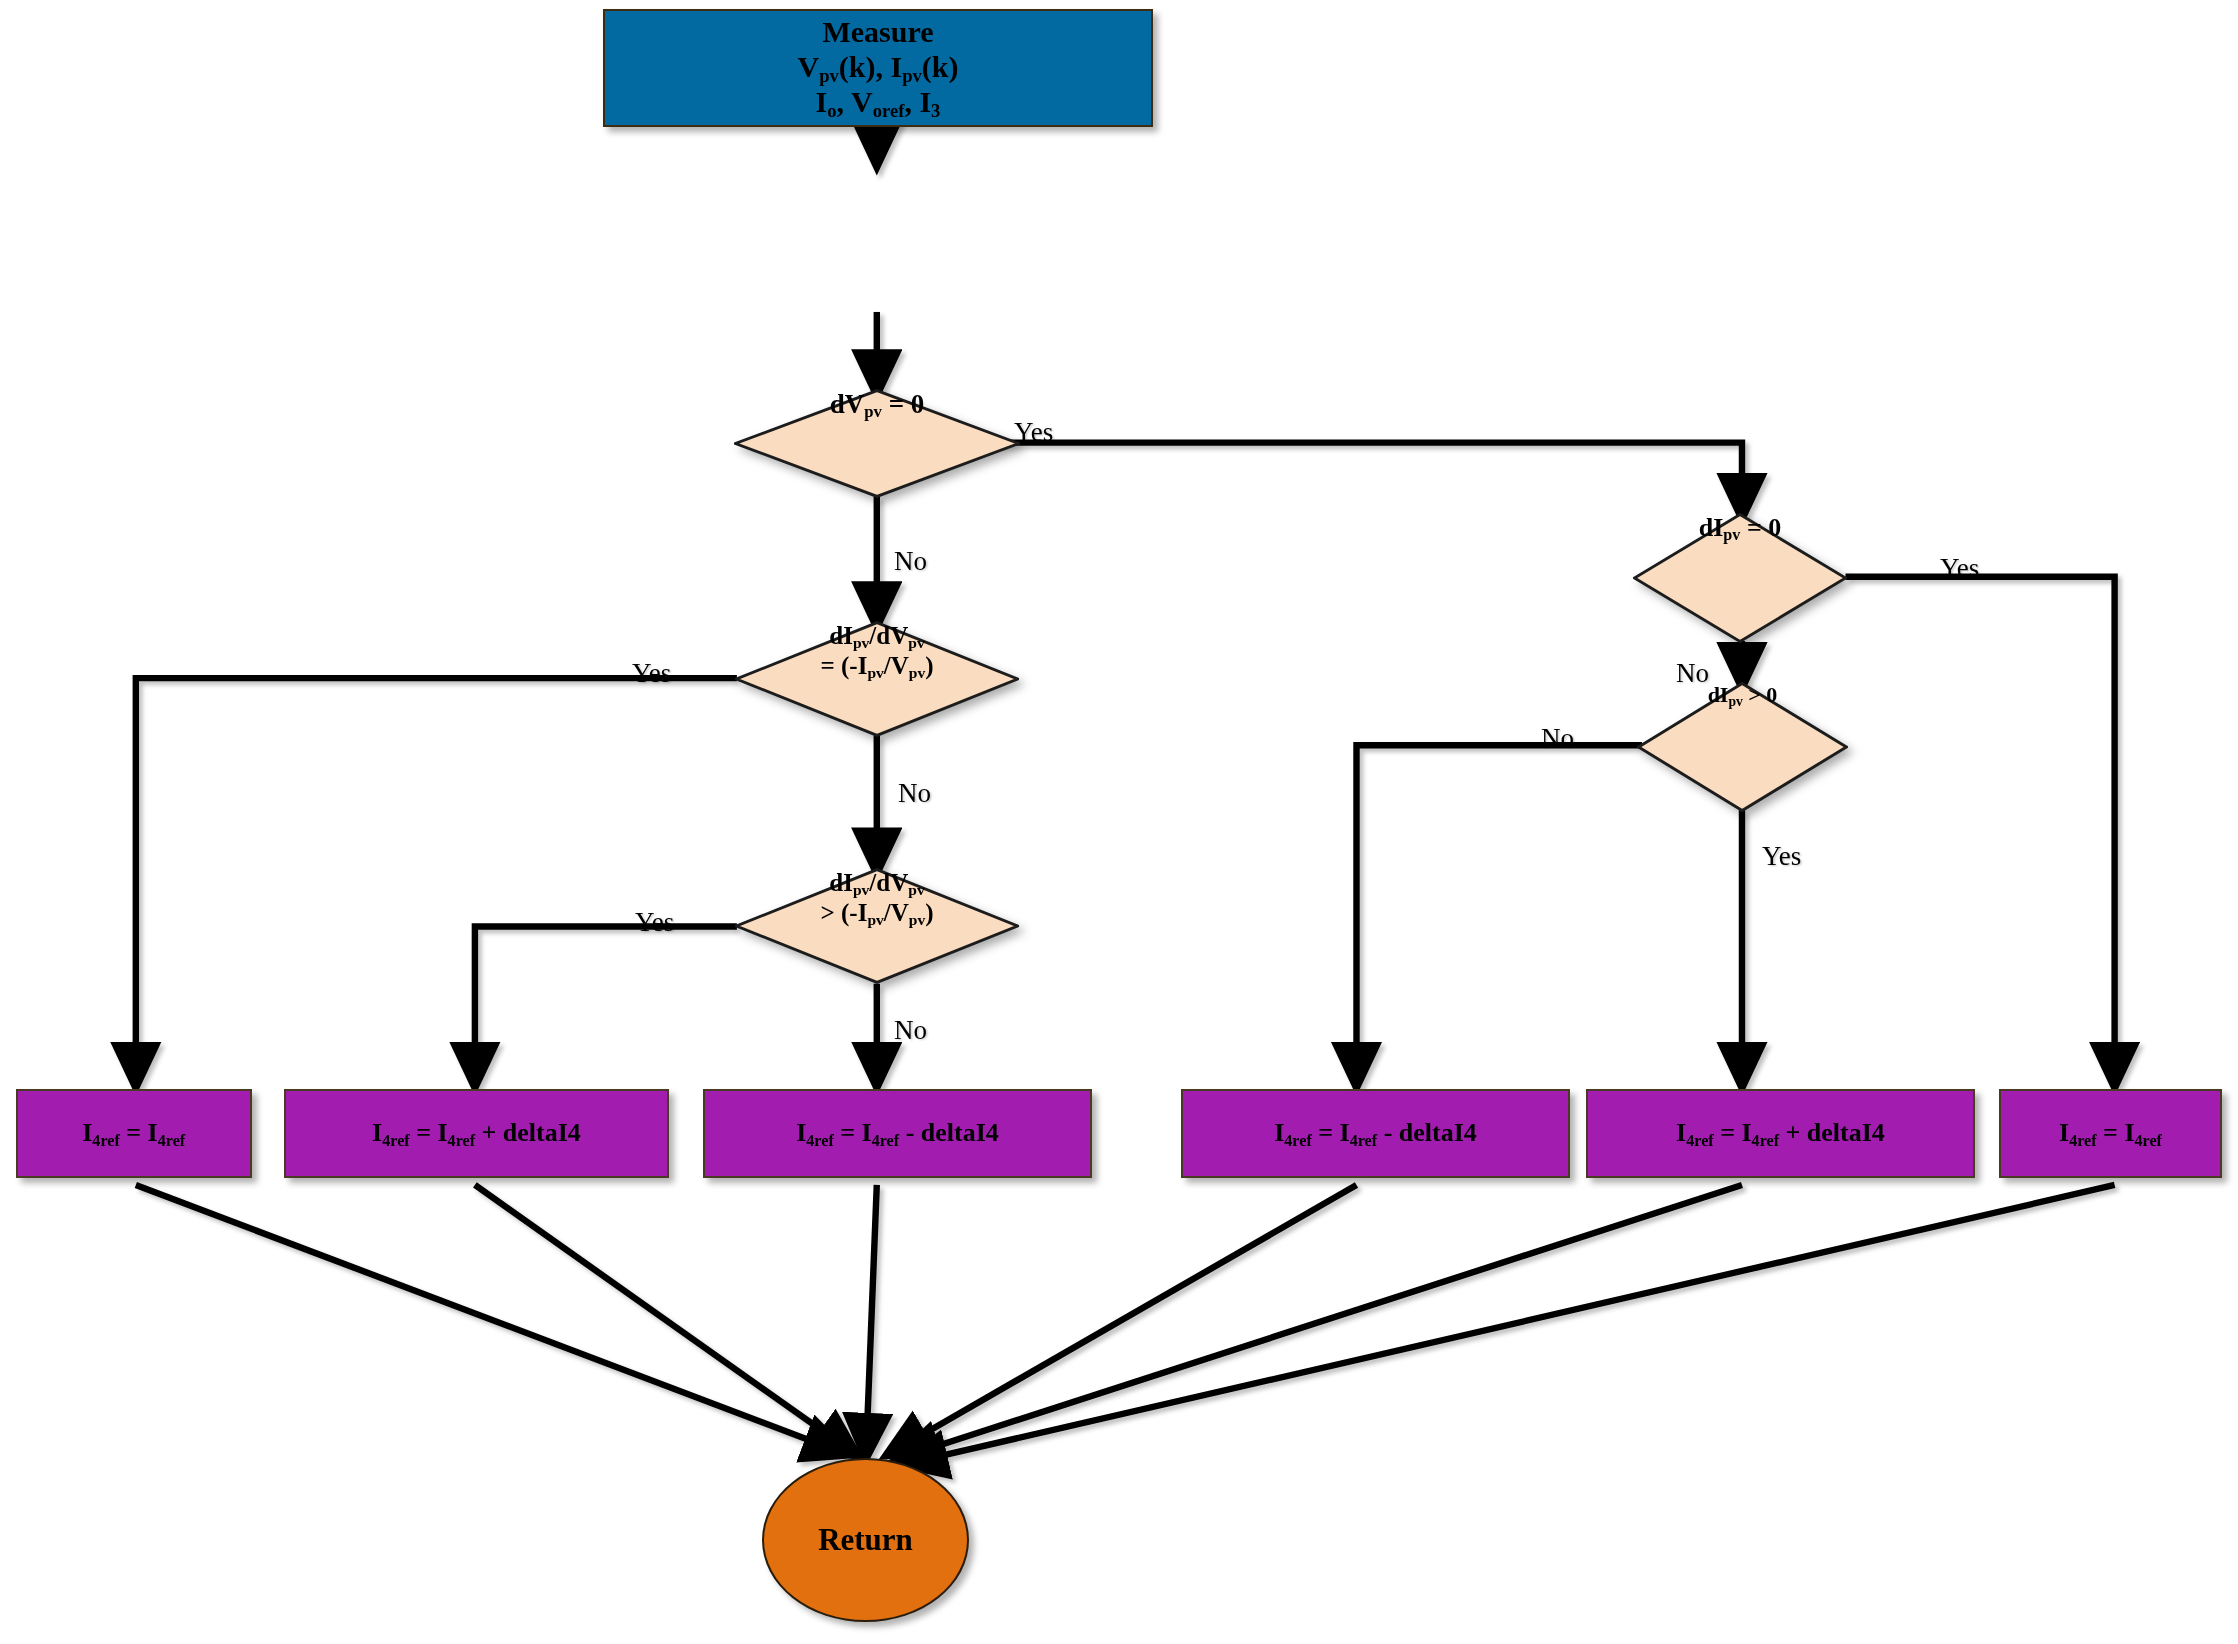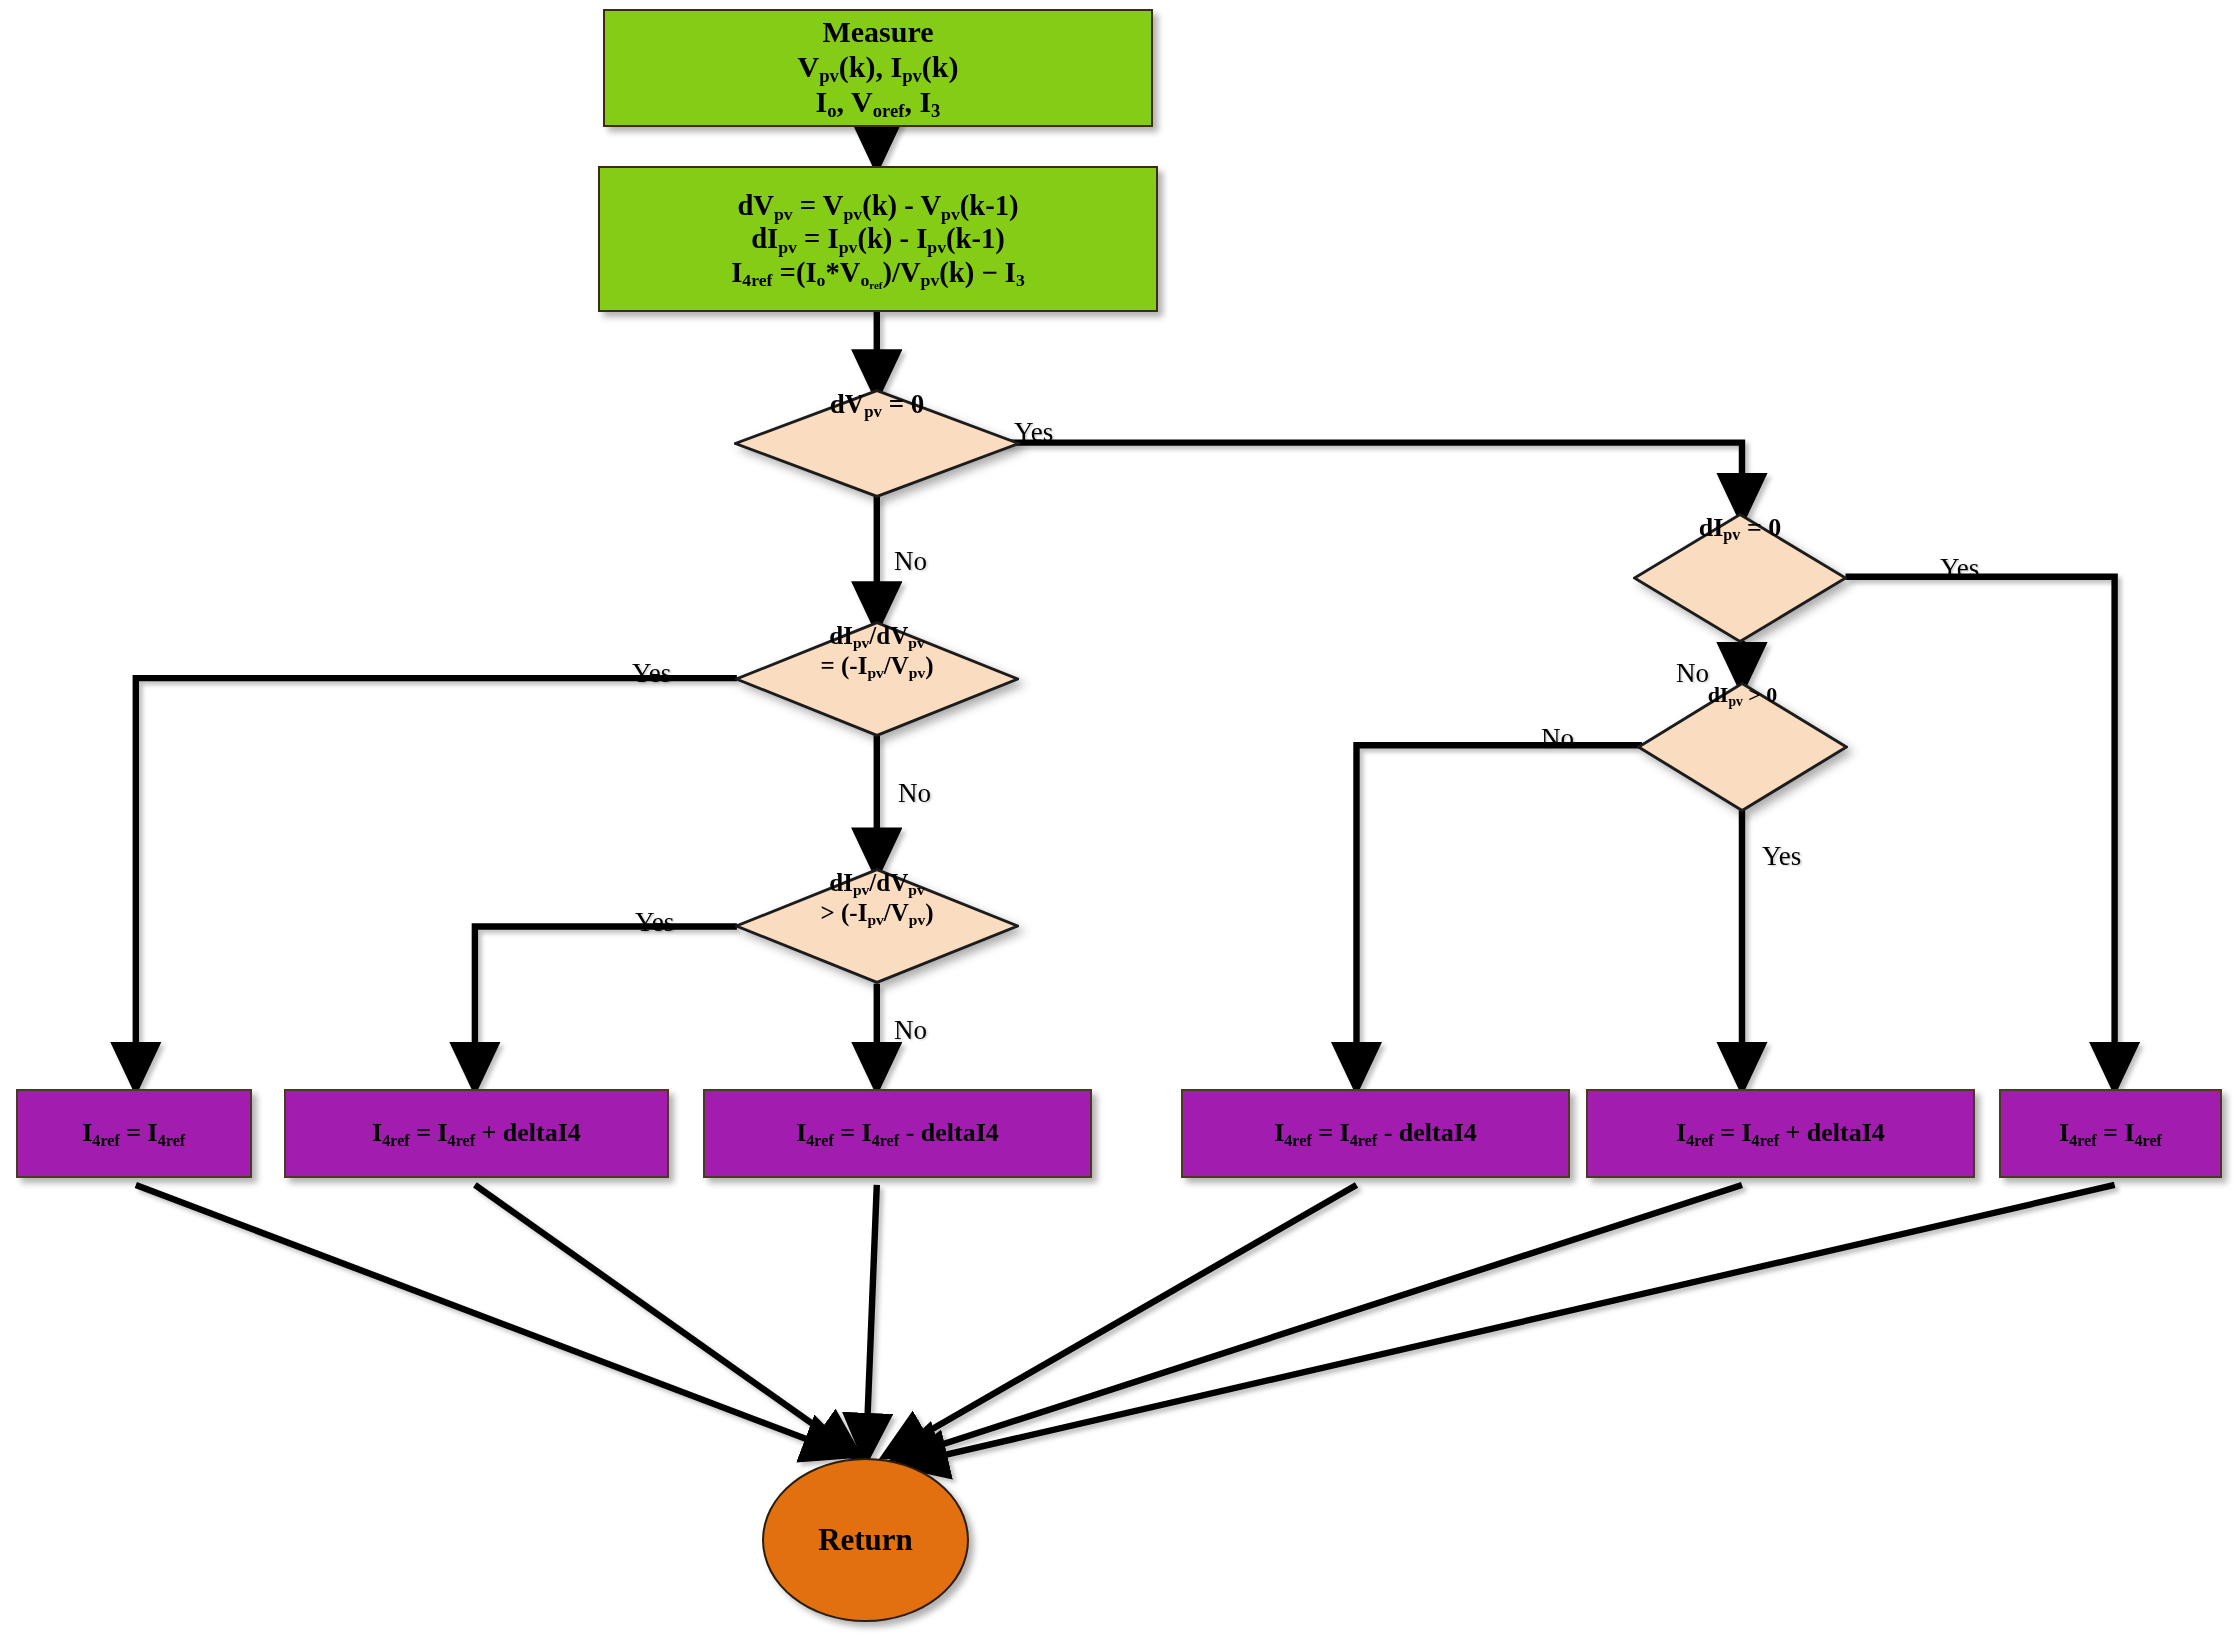--- a/index.html
+++ b/index.html
@@ -35,21 +35,21 @@
     color: #000000;
     font-weight: bold;
     line-height: 1.16;
     z-index: 3;
   }
   .proc {
     border: 2.1px solid #3d2c12;
     box-shadow: 5px 5px 6.4px rgba(0,0,0,0.30);
   }
   .proc.orange {
-    background: #84cc16;
+    background: #0369a1;
   }
   .proc.peach {
     background: #a21caf;
     border-color: #4a3a24;
   }
   .terminal {
     background: #E2700E;
     border: 2.1px solid #2a1d0b;
     border-radius: 50%;
     box-shadow: 5px 5px 6.4px rgba(0,0,0,0.30);
@@ -148,23 +148,20 @@
       <path d="M1900,1660 L1248,2035" marker-end="url(#arrow)"></path>
       <path d="M2440,1660 L1262,2042" marker-end="url(#arrow)"></path>
       <path d="M2962,1660 L1272,2050" marker-end="url(#arrow)"></path>
     </g>
   </svg>
 
   <div class="node proc orange" style="left:603px; top:8.6px; width:550px; height:118px; font-size:30px;">
     <span class="txt">Measure<br>V<sub>pv</sub>(k), I<sub>pv</sub>(k)<br>I<sub>o</sub>, V<sub>oref</sub>, I<sub>3</sub></span>
   </div>
 
-  <div class="node proc orange" style="left:598px; top:166px; width:560px; height:146px; font-size:28.6px;">
-    <span class="txt">dV<sub>pv</sub> = V<sub>pv</sub>(k) - V<sub>pv</sub>(k-1)<br>dI<sub>pv</sub> = I<sub>pv</sub>(k) - I<sub>pv</sub>(k-1)<br>I<sub>4ref</sub> =(I<sub>o</sub>*V<sub>o<sub>ref</sub></sub>)/V<sub>pv</sub>(k) − I<sub>3</sub></span>
-  </div>
 
   <div class="diamond-wrap" style="left:734px; top:389px; width:286px; height:109px;">
     <svg class="diamond-shape" viewBox="0 0 400 152" xmlns="http://www.w3.org/2000/svg">
       <polygon points="200,2 398,76 200,150 2,76" fill="#FADCC0" stroke="#1c1c1c" stroke-width="4"></polygon>
     </svg>
     <div class="diamond-label" style="font-size:27px;">
       <span class="txt">dV<sub>pv</sub> = 0</span>
     </div>
   </div>
 

